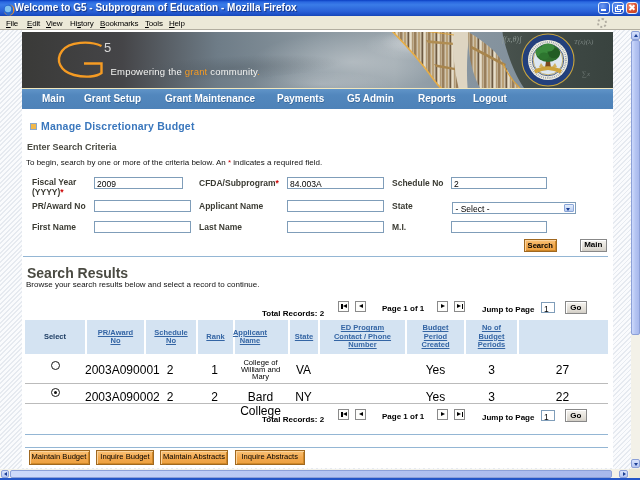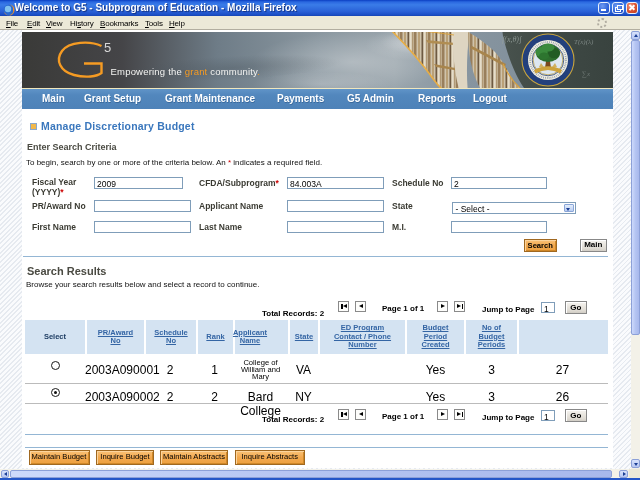--- a/index.html
+++ b/index.html
@@ -210,21 +210,21 @@
 <div class="abs inp" style="left:94px;top:221px;width:97px;height:11.5px;"></div>
 <div class="abs lbl" style="left:199px;top:222px;">Last Name</div>
 <div class="abs inp" style="left:287px;top:221px;width:97px;height:11.5px;"></div>
 <div class="abs lbl" style="left:392px;top:222px;">M.I.</div>
 <div class="abs inp" style="left:451px;top:221px;width:96px;height:11.5px;"></div>
 
 <div class="abs btn-orange" style="left:523.5px;top:239px;width:33.5px;height:13px;line-height:11px;font-weight:bold;">Search</div>
 <div class="abs btn-gray" style="left:580px;top:239px;width:26.5px;height:12.5px;line-height:10.5px;">Main</div>
 <div class="abs hline" style="left:23px;top:256px;width:585px;"></div>
 
-<div class="abs" style="left:27px;top:265px;font-size:11px;font-weight:bold;color:#4a4a42;">Search Results</div>
+<div class="abs" style="left:27px;top:265px;font-size:14px;font-weight:bold;color:#4a4a42;">Search Results</div>
 <div class="abs" style="left:26px;top:280px;font-size:8px;color:#111;">Browse your search results below and select a record to continue.</div>
 
 <div class="abs small-b" style="left:262px;top:309px;">Total Records: 2</div>
 <div class="abs pgbtn" style="left:338px;top:301px;">
     <div class="bar-v" style="left:2px;"></div>
     <div class="tri-l" style="left:4px;"></div>
   </div>
 <div class="abs pgbtn" style="left:355px;top:301px;">
     <div class="tri-l" style="left:2.8px;"></div>
   </div>
@@ -290,21 +290,21 @@
 <div class="abs radio" style="left:51px;top:388.3px;">
     <div style="position:absolute;left:1.8px;top:1.8px;width:3.4px;height:3.4px;border-radius:50%;background:#111;"></div>
   </div>
 <div class="trow" style="left:85px;top:390px;width:59px;">2003A090002</div>
 <div class="trow" style="left:144px;top:390px;width:52px;">2</div>
 <div class="trow" style="left:196px;top:390px;width:37px;">2</div>
 <div class="trow" style="left:233px;top:390px;width:55px;">Bard College</div>
 <div class="trow" style="left:288px;top:390px;width:31px;">NY</div>
 <div class="trow" style="left:406px;top:390px;width:59px;">Yes</div>
 <div class="trow" style="left:465px;top:390px;width:53px;">3</div>
-<div class="trow" style="left:518px;top:390px;width:89px;">26</div>
+<div class="trow" style="left:518px;top:390px;width:89px;">22</div>
 <div class="rline" style="left:25px;top:403px;width:582.5px;"></div>
 
 <div class="abs small-b" style="left:262px;top:415px;">Total Records: 2</div>
 <div class="abs pgbtn" style="left:338px;top:409px;">
     <div class="bar-v" style="left:2px;"></div>
     <div class="tri-l" style="left:4px;"></div>
   </div>
 <div class="abs pgbtn" style="left:355px;top:409px;">
     <div class="tri-l" style="left:2.8px;"></div>
   </div>

